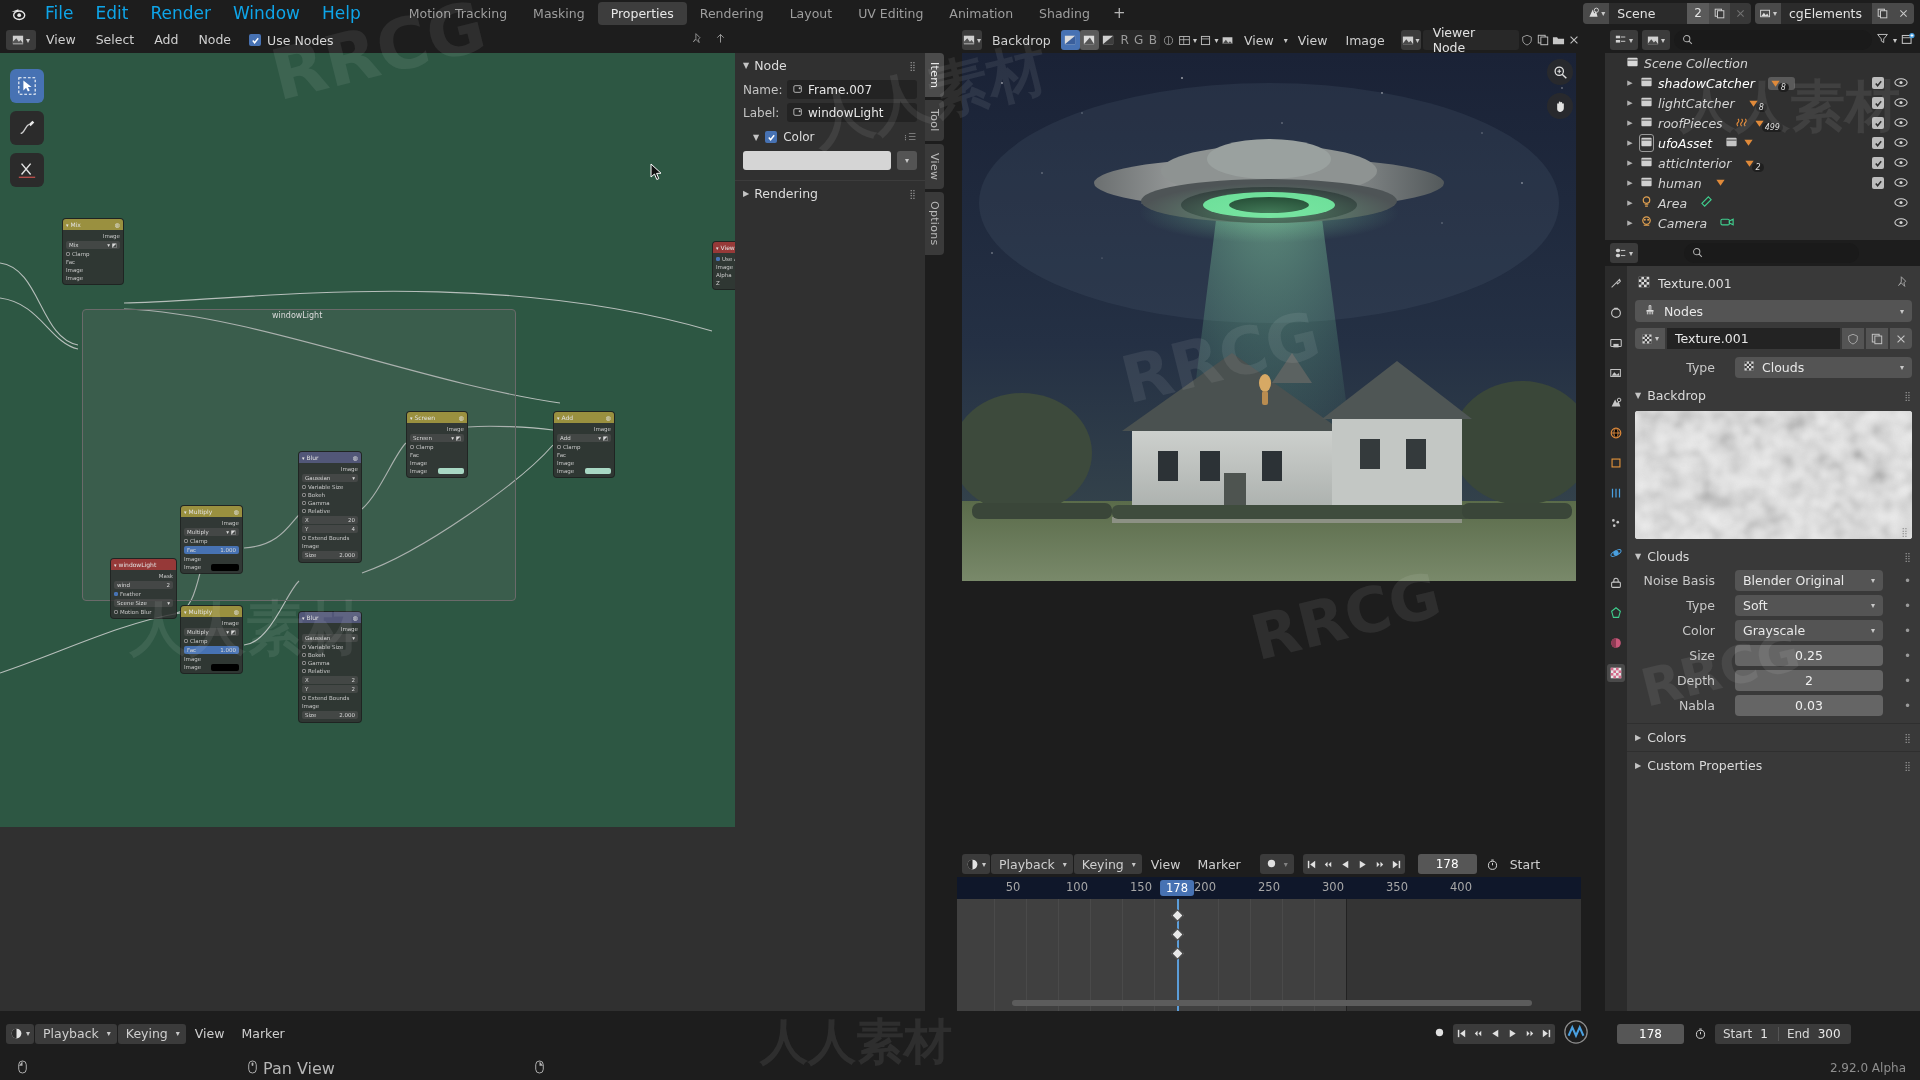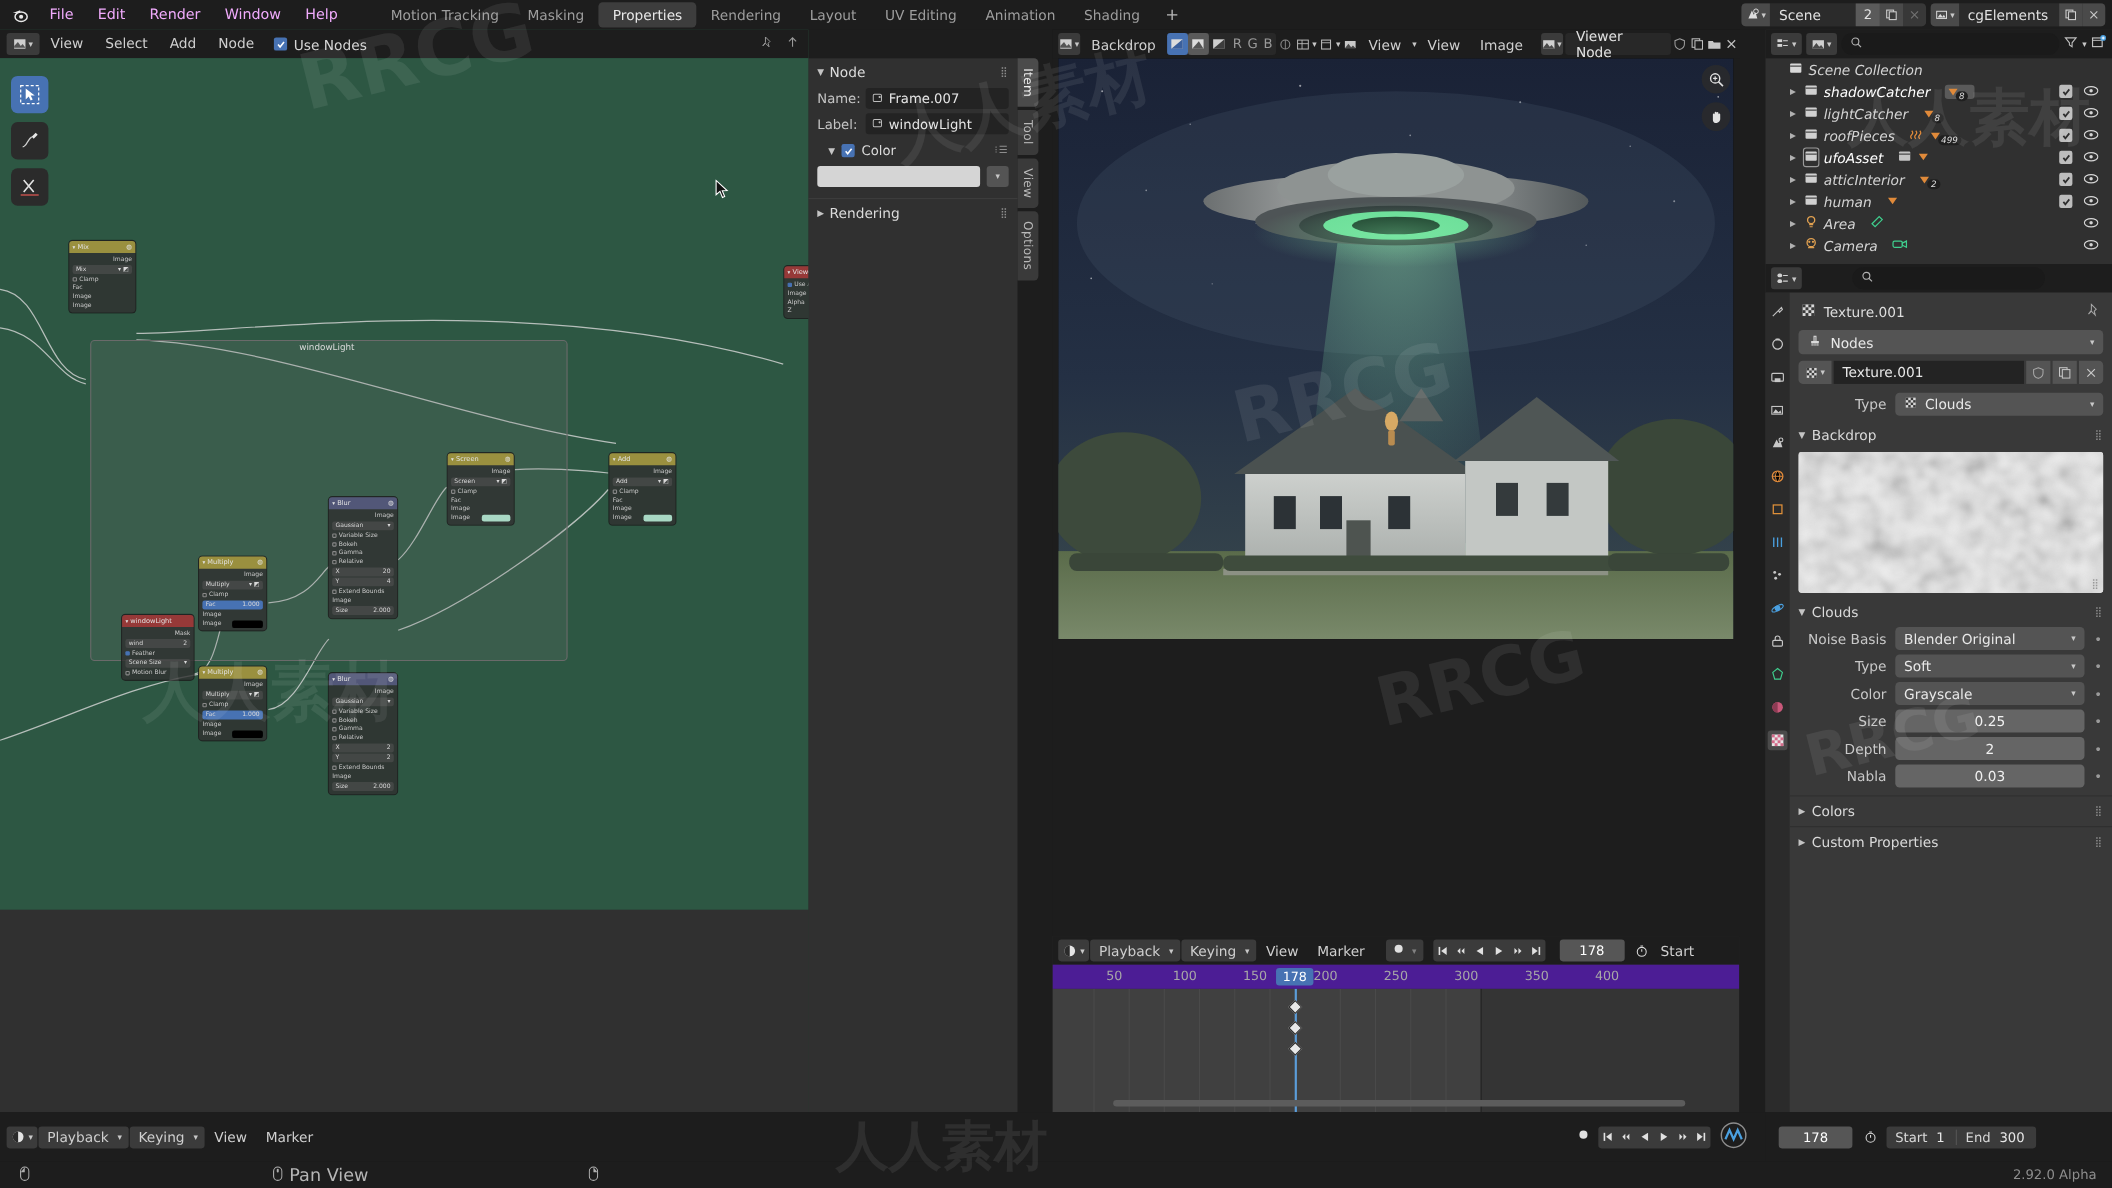--- a/index.html
+++ b/index.html
@@ -12,21 +12,21 @@
     overflow: hidden;
   }
   #app { position: relative; width: 1920px; height: 1080px; }
 
   
   #topbar {
     position: absolute; left:0; top:0; width:1920px; height:27px;
     background:#1d1d1d; display:flex; align-items:center;
   }
   .blender-logo { width:34px; height:27px; display:flex; align-items:center; justify-content:center; }
-  .menu-item { padding:0 11px; height:27px; line-height:27px; font-size:13px; color:#f0abfc; white-space:nowrap;}
+  .menu-item { padding:0 11px; height:27px; line-height:27px; font-size:17px; color:#0ea5e9; white-space:nowrap;}
   .wstabs { display:flex; align-items:center; margin-left:24px; height:27px;}
   .wstab {
     padding:0 13px; height:23px; line-height:23px; font-size:12.5px;
     color:#9e9e9e; border-radius:4px; white-space:nowrap;
   }
   .wstab.active { background:#3d3d3d; color:#e8e8e8; }
   .wstab.plus { color:#b5b5b5; padding:0 10px; font-size:15px;}
   .topright { margin-left:auto; display:flex; align-items:center; gap:4px; padding-right:6px;}
   .tr-field {
     display:flex; align-items:center; height:21px; background:#2b2b2b;
@@ -110,21 +110,21 @@
               display:flex; align-items:center; justify-content:center;}
 
   
   #timeline { position:absolute; left:957px; top:851px; width:624px; height:160px; background:#303030;}
   #tl-header { position:absolute; left:0; top:0; width:624px; height:26px; background:#1d1d1d;
                display:flex; align-items:center; padding-left:5px; gap:1px;}
   .tl-group { display:flex; align-items:center; height:20px; background:#3b3b3b; border-radius:3px; overflow:hidden;}
   .tl-menu { padding:0 8px; font-size:12.5px; color:#cfcfcf;}
   .tl-pbtn { width:17px; height:20px; display:flex; align-items:center; justify-content:center;}
   .tl-num { background:#565656; border-radius:3px; padding:0 18px; height:20px; line-height:20px; font-size:12px; color:#fff;}
-  #tl-ruler { position:absolute; left:0; top:26px; width:624px; height:22px; background:#4c1d95;}
+  #tl-ruler { position:absolute; left:0; top:26px; width:624px; height:22px; background:#0f172a;}
   .tick { position:absolute; top:3px; font-size:11.5px; color:#a7a7a7; transform:translateX(-50%);}
   #tl-body { position:absolute; left:0; top:48px; width:624px; height:112px; background:#404040;}
   .gridline { position:absolute; top:0; bottom:0; width:1px; background:#4a4a4a;}
   .playhead { position:absolute; top:0; bottom:0; width:2px; background:#5b9dd9;}
   .phlabel { position:absolute; background:#4772b3; color:#fff; font-size:11.5px; border-radius:3px;
              padding:1px 6px; transform:translateX(-50%);}
   .keyf { position:absolute; width:9px; height:9px; background:#e8e8e8; border:1px solid #2a2a2a; transform:rotate(45deg);}
 
   
   #outliner { position:absolute; left:1605px; top:27px; width:315px; height:213px; background:#303030;}
@@ -150,21 +150,21 @@
   .pr-tab { width:18px; height:18px; display:flex; align-items:center; justify-content:center;}
   .pr-tab.active { background:#4a4a4a; border-radius:3px;}
   #pr-content { position:absolute; left:22px; top:26px; right:0; bottom:0; background:#393939; padding:6px 8px 0 8px; overflow:hidden;}
   .pr-breadcrumb { display:flex; align-items:center; gap:7px; font-size:12.5px; color:#dedede; padding:3px 2px 8px 2px;}
   .pr-bar { height:22px; background:#545454; border-radius:4px; display:flex; align-items:center;
             padding:0 8px; gap:7px; font-size:12.5px; color:#e8e8e8; margin-bottom:6px;}
   .pr-idblock { display:flex; align-items:center; gap:2px; margin-bottom:8px;}
   .pr-idico { width:30px; height:21px; background:#545454; border-radius:4px 0 0 4px; display:flex;align-items:center;justify-content:center;gap:2px;}
   .pr-idname { flex:1; height:21px; background:#232323; display:flex; align-items:center; padding:0 8px; font-size:12.5px; color:#e8e8e8;}
   .pr-idbtn { width:22px; height:21px; background:#545454; display:flex; align-items:center;justify-content:center;}
-  .pr-row { display:flex; align-items:center; gap:8px; margin-bottom:4px;}
+  .pr-row { display:flex; align-items:center; gap:20px; margin-bottom:4px;}
   .pr-lbl { font-size:12.5px; color:#c8c8c8; text-align:right; width:80px; flex:none;}
   .pr-sel { flex:1; height:21px; background:#545454; border-radius:4px; display:flex; align-items:center;
             padding:0 8px; gap:7px; font-size:12.5px; color:#e8e8e8; justify-content:space-between;}
   .pr-val { flex:1; height:21px; background:#656565; border-radius:4px; display:flex; align-items:center;
             justify-content:center; font-size:12.5px; color:#f0f0f0;}
   .anim-dot { width:9px; flex:none; text-align:center; color:#9a9a9a; font-size:12px;}
   .pr-panelhdr { display:flex; align-items:center; gap:6px; font-size:12.5px; color:#dadada; padding:6px 0;}
   .tri { font-size:8px; color:#c4c4c4;}
   .gripdots { margin-left:auto; color:#8d8d8d; font-size:9px; letter-spacing:1px;}
   #preview-box { height:128px; border-radius:3px; margin:2px 0 4px 0; position:relative; overflow:hidden;

